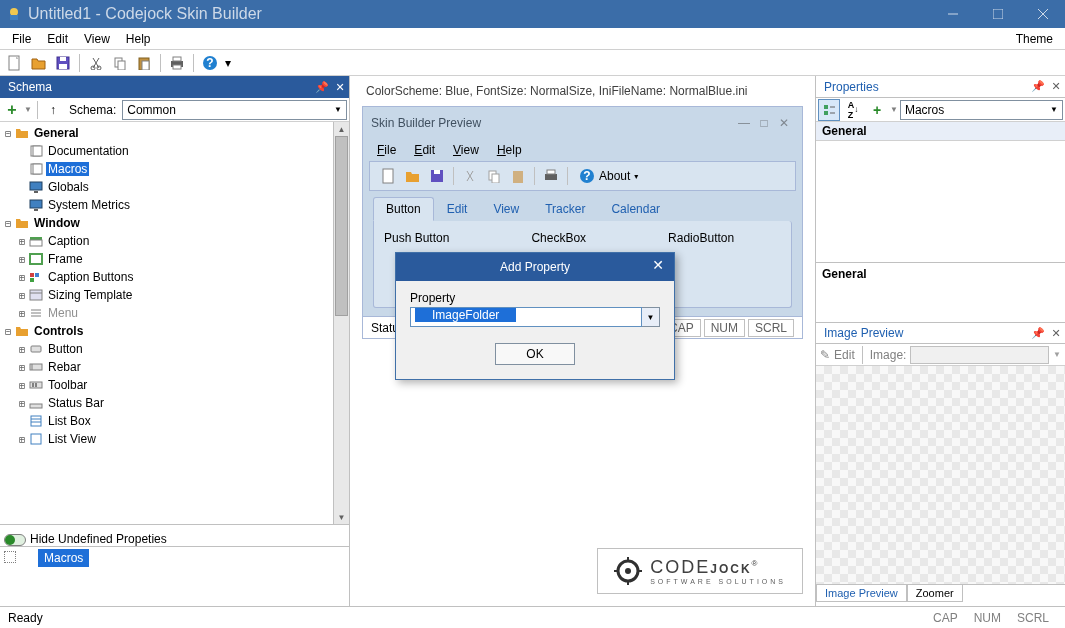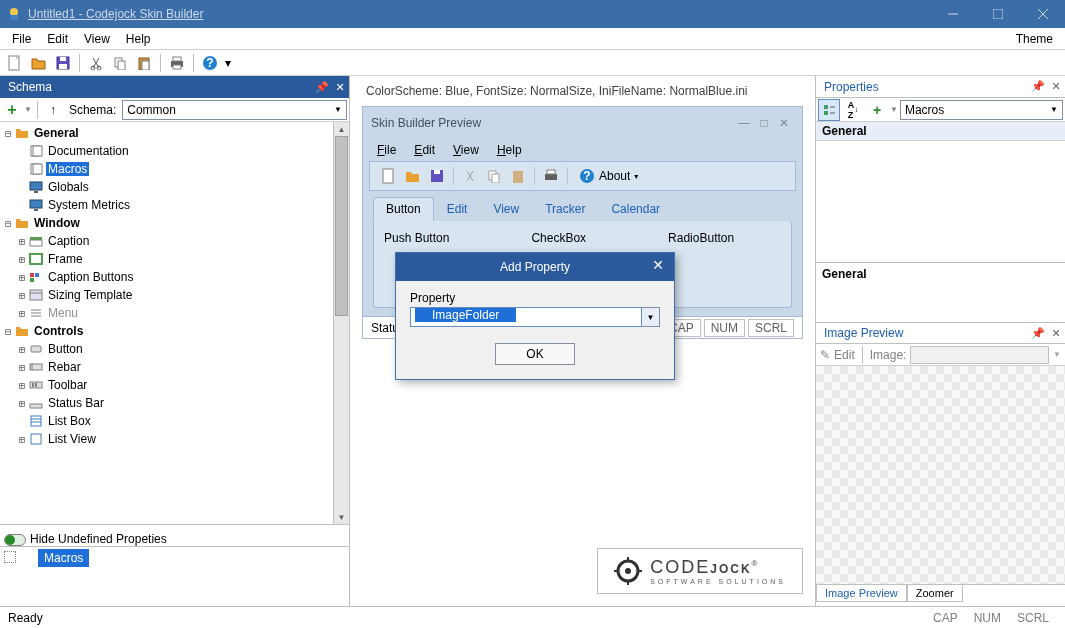--- a/index.html
+++ b/index.html
@@ -1,21 +1,21 @@
 <!DOCTYPE html>
 <html><head>
 <meta charset="utf-8">
 <style>
   * { box-sizing: border-box; margin: 0; padding: 0; font-family: "Segoe UI", Tahoma, sans-serif; font-size: 12px; }
   body { background: #fff; width: 1065px; height: 628px; overflow: hidden; position: relative; }
   
   
   .title-bar { height: 28px; background: #3b6da8; color: #cdd9e8; display: flex; align-items: center; padding-left: 6px; }
   .title-bar .app-icon { width: 16px; height: 16px; margin-right: 6px; }
-  .title-bar .title-text { flex: 1; font-size: 12px; text-decoration: underline; }
+  .title-bar .title-text { flex: 1; font-size: 16px; }
   .title-bar .win-btns { display: flex; }
   .title-bar .win-btn { width: 45px; height: 28px; display: flex; align-items: center; justify-content: center; color: #cdd9e8; }
   
   
   .menu-bar { height: 22px; display: flex; align-items: center; padding: 0 4px; border-bottom: 1px solid #d0d0d0; }
   .menu-bar .menu-item { padding: 2px 8px; }
   .menu-bar .spacer { flex: 1; }
   .menu-bar .theme { padding: 2px 8px; }
   
   

